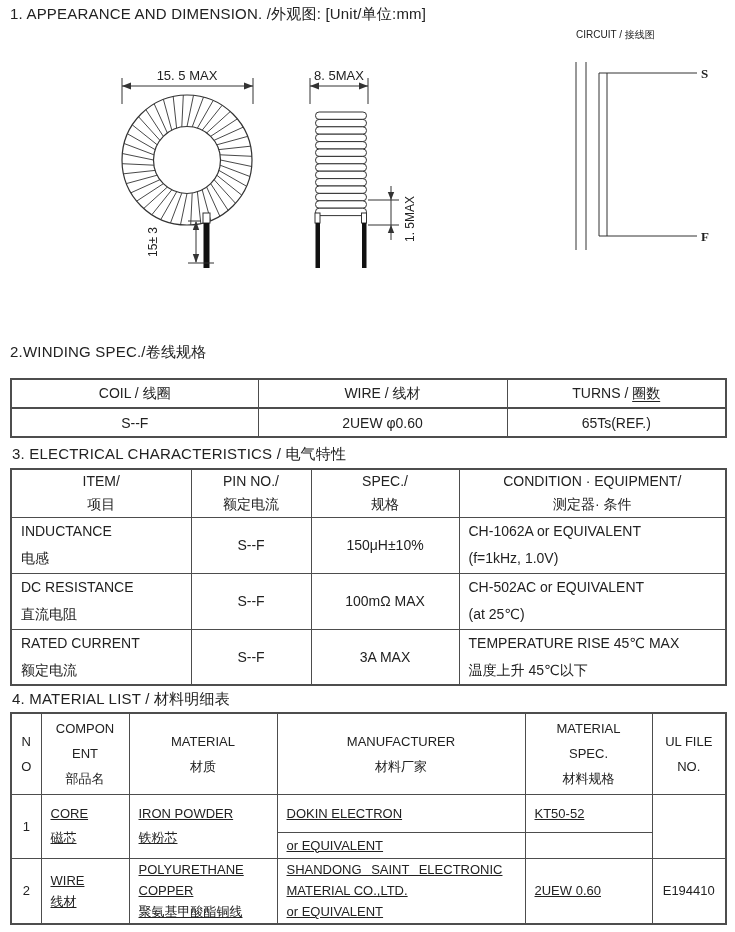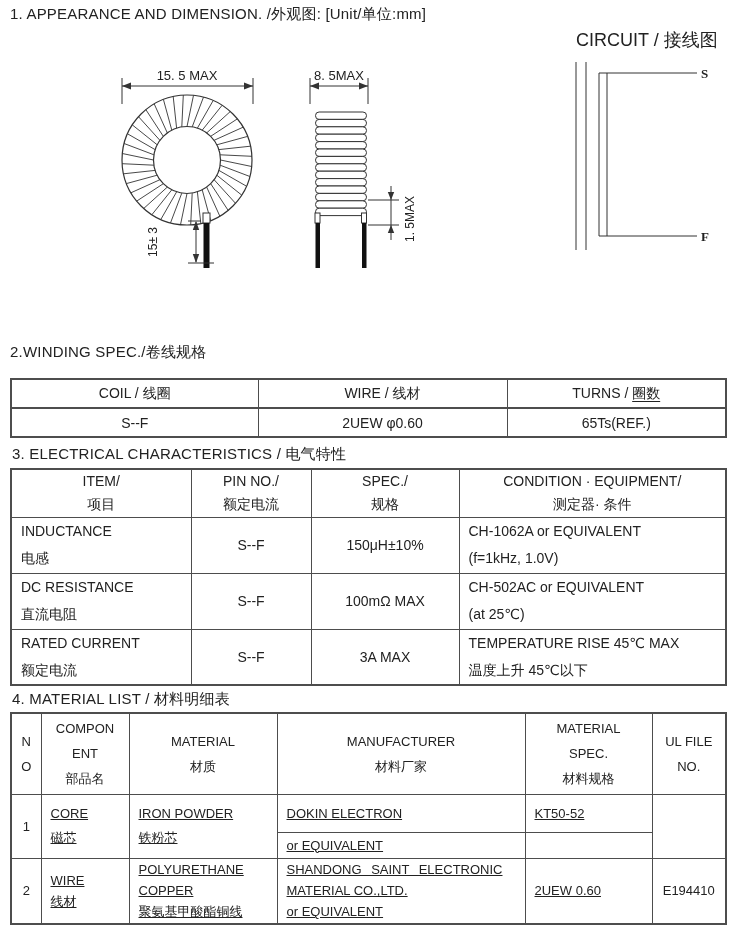--- a/index.html
+++ b/index.html
@@ -1,20 +1,20 @@
 <!DOCTYPE html>
 <html><head>
 <meta charset="utf-8">
 <style>
   html,body{margin:0;padding:0;background:#fff;}
   .page{position:relative;width:735px;height:932px;background:#fff;overflow:hidden;
         font-family:"Liberation Sans","DejaVu Sans",sans-serif;color:#222;}
   .abs{position:absolute;}
   .heading{font-size:15px;letter-spacing:0.2px;white-space:nowrap;}
-  .circuit-title{font-size:18px;white-space:nowrap;}
+  .circuit-title{font-size:10px;white-space:nowrap;}
 
   table{border-collapse:collapse;table-layout:fixed;width:715px;border-radius:27px;}
   td{border:1px solid #4d4d4d;font-size:14px;text-align:center;vertical-align:middle;
      padding:0;overflow:hidden;}
   .spec-table{border:2px solid #4d4d4d;}
   .spec-table td{border:1px solid #4d4d4d;}
 
   
   .t2 tr{height:29px;}
   .t2 .hdr td{border-bottom:2px solid #4d4d4d;}

